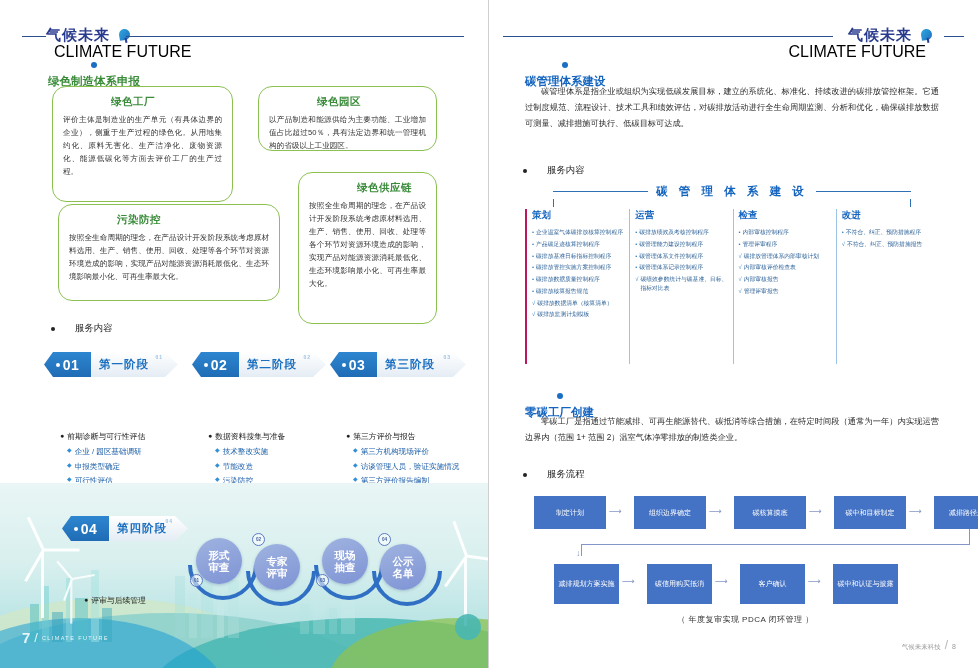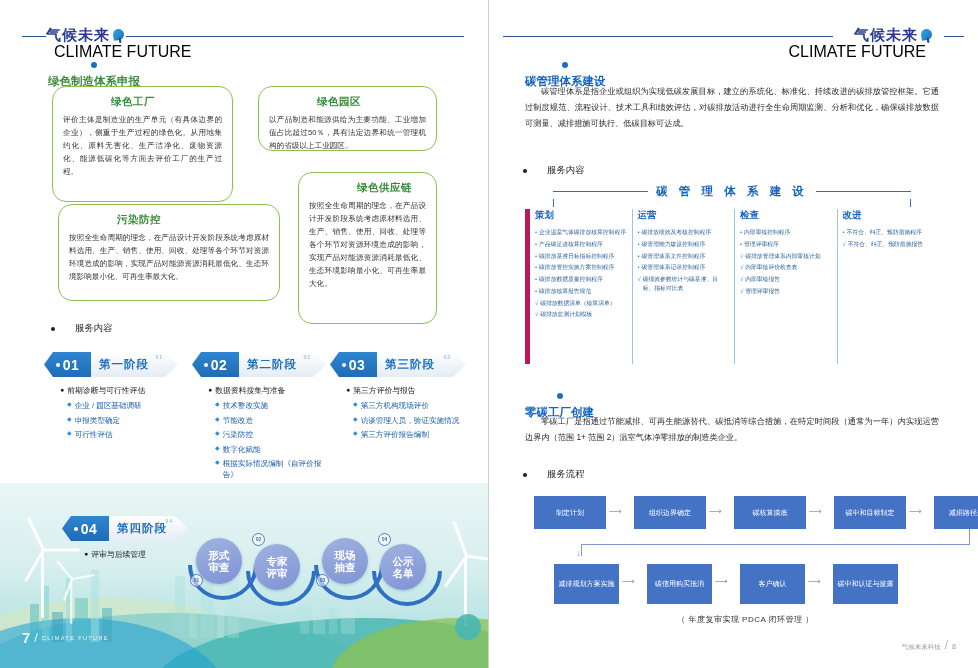--- a/index.html
+++ b/index.html
@@ -4,21 +4,21 @@
 <style>
   html,body{margin:0;padding:0;background:#ffffff;}
   body{font-family:"Liberation Sans","DejaVu Sans",sans-serif;}
   #page{position:relative;width:978px;height:668px;background:#ffffff;overflow:hidden;}
 
   
   .spread{position:absolute;inset:0;display:flex;}
   .page{position:relative;width:489px;height:668px;box-sizing:border-box;overflow:hidden;background:#fff;}
   .page.left{border-right:1px solid #cfcfcf;}
 
-  .logo{position:absolute;display:flex;align-items:center;gap:3px;}
+  .logo{position:absolute;display:flex;align-items:center;gap:9px;}
   .logo .lg-txt{font-size:15px;font-weight:bold;color:#2a3b8f;letter-spacing:1px;line-height:1;}
   .logo .leaf{width:11px;height:11px;border-radius:50% 50% 50% 0;background:linear-gradient(135deg,#2fa8e0,#1f6fbf);display:inline-block;transform:rotate(-10deg);position:relative;}
   .logo .leaf:after{content:"";position:absolute;left:4.5px;top:9px;width:2px;height:5px;background:#2a3b8f;}
   .hline{position:absolute;height:1px;background:#2b4f8e;}
 
   .sect-title{display:flex;align-items:center;gap:6px;font-size:11.5px;font-weight:bold;flex-direction:column;}
   .dot{width:6px;height:6px;border-radius:50%;background:#1a6fc4;display:inline-block;flex:none;}
 
   
   .gbox{position:absolute;box-sizing:border-box;border:1.4px solid #8cc152;border-radius:14px;padding:8px 10px 9px;background:#fff;}
@@ -29,21 +29,21 @@
   
   .stage{position:absolute;}
   .stage-head{position:relative;height:25px;display:flex;align-items:stretch;}
   .tagnum{width:47px;background:linear-gradient(180deg,#2e86d0,#1f6cb5);display:flex;align-items:center;justify-content:center;gap:3px;
           clip-path:polygon(0 50%,9px 0,100% 0,100% 100%,9px 100%);color:#fff;font-size:14px;font-weight:bold;letter-spacing:.5px;}
   .tagnum .bullet{width:4px;height:4px;border-radius:50%;background:#fff;display:inline-block;}
   .tagtxt{flex:1;background:linear-gradient(180deg,#ffffff,#e4ecf4);display:flex;align-items:center;padding-left:8px;
           clip-path:polygon(0 0,calc(100% - 13px) 0,100% 50%,calc(100% - 13px) 100%,0 100%);
           font-size:11.5px;font-weight:bold;color:#1b6fc0;letter-spacing:1px;position:relative;}
   .tagtxt .ghost{position:absolute;right:15px;top:2px;font-size:5px;color:#9fc3e2;font-weight:bold;}
-  .stage-body{padding:8px 0 0 16px;}
+  .stage-body{padding:8px 0 0 16px;margin-top:46px;}
   .li-main{font-size:7.8px;color:#222;margin-bottom:4px;display:flex;gap:3px;align-items:flex-start;}
   .li-main .b{color:#222;font-size:7px;line-height:1.4;}
   .li-sub{font-size:7.6px;color:#1c5fa8;margin-bottom:3.5px;display:flex;gap:3px;align-items:flex-start;padding-left:7px;line-height:1.45;}
   .li-sub .d{color:#2f8fd8;font-size:6px;line-height:1.6;flex:none;}
 
   
   .ribbon{position:absolute;display:flex;align-items:center;gap:3px;}
   .ribbon .pill{background:linear-gradient(180deg,#2b7fc9,#1a5fa8);color:#fff;font-size:8.5px;font-weight:bold;
                 padding:3px 13px;border-radius:9px;letter-spacing:.6px;border:1px solid #cfe0ef;}
   .arrw{color:#1a5fa8;font-size:9px;letter-spacing:-2px;}
@@ -65,21 +65,21 @@
 
   
   .para{font-size:8.2px;line-height:1.95;color:#2b2b2b;text-align:justify;text-indent:16px;}
   .bullet-h{display:flex;align-items:center;gap:20px;font-size:9.4px;color:#222;}
   .bullet-h .sq{width:4px;height:4px;border-radius:50%;background:#222;}
 
   .cm-wrap{position:absolute;}
   .cm-title{text-align:center;font-size:11.5px;font-weight:bold;color:#1565c0;letter-spacing:4px;}
   .cm-cols{display:flex;}
   .cm-col{flex:1;padding:0 5px;border-left:1px solid #9dc3e6;}
-  .cm-col:first-child{border-left:5px solid #be185d;}
+  .cm-col:first-child{border-left:2px solid #be185d;}
   .cm-col h5{margin:0 0 6px 0;font-size:9.4px;font-weight:bold;color:#1565c0;}
   .cm-li{font-size:5.8px;line-height:1.6;color:#2a5f96;margin-bottom:2.5px;display:flex;gap:2px;}
   .cm-li .mk{flex:none;color:#2a7fc6;}
 
   .flowbox{position:absolute;background:#4472c4;color:#fff;font-size:7px;display:flex;align-items:center;justify-content:center;text-align:center;}
   .flowarrow{position:absolute;color:#8496c8;font-size:9px;}
   .flowline{position:absolute;background:#8496c8;}
   .foot-right{position:absolute;right:22px;bottom:16px;display:flex;align-items:baseline;gap:4px;color:#9a9a9a;}
   .foot-right .nm{font-size:6.5px;}
   .foot-right .sl{font-size:12px;color:#b5b5b5;}

